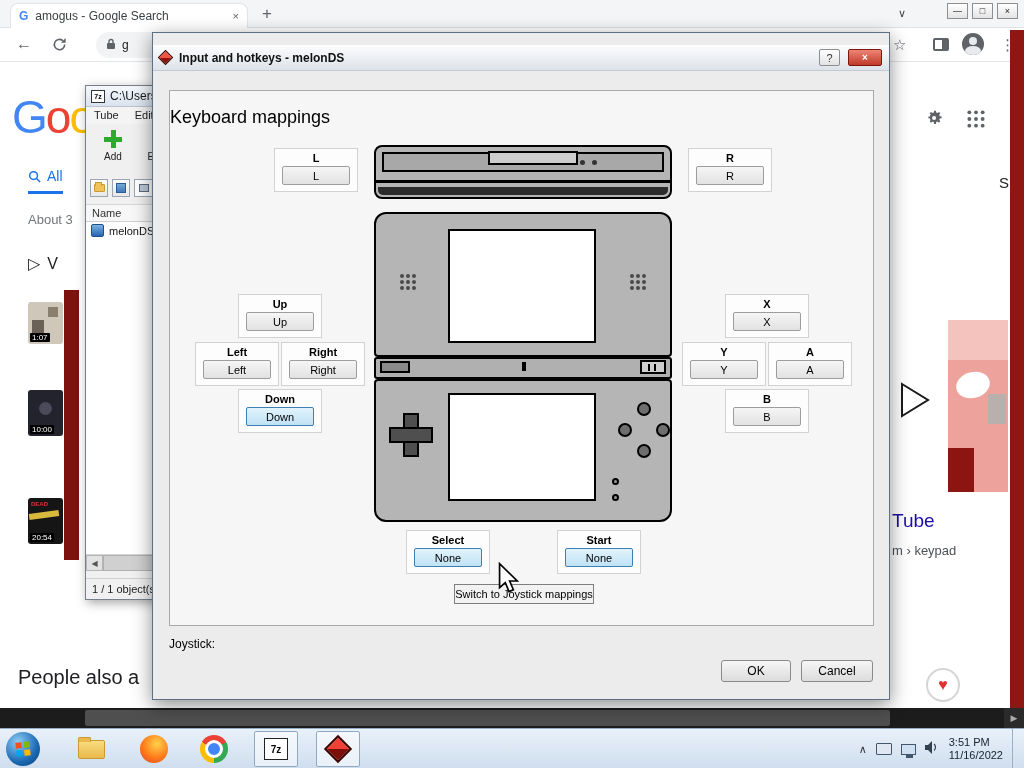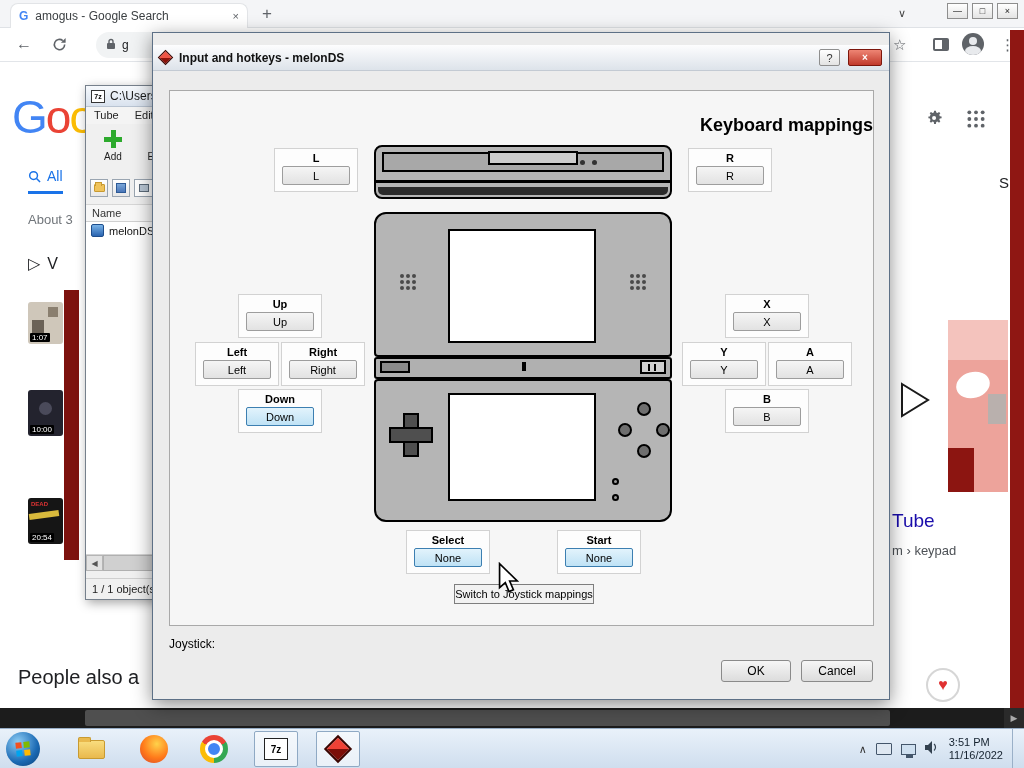--- a/index.html
+++ b/index.html
@@ -102,21 +102,21 @@
   .dhelp{width:21px;height:17px;border:1px solid #8e8e8e;border-radius:2px;background:linear-gradient(#fff,#e3e3e3);
          font-size:11px;color:#333;display:flex;align-items:center;justify-content:center;}
   .dclose{width:34px;height:17px;border:1px solid #7c160c;border-radius:2px;
           background:linear-gradient(#ee8574,#c0392b);color:#fff;font-size:10px;font-weight:bold;
           display:flex;align-items:center;justify-content:center;}
   .dtabs{left:16px;top:33px;height:25px;display:flex;align-items:flex-end;z-index:3;}
   .dtab{font-size:12px;color:#222;padding:3px 10px 4px;background:linear-gradient(#f1f1f1,#d8d8d8);
         border:1px solid #999;border-bottom:none;margin-right:-1px;}
   .dtab.active{background:#f6f6f6;padding:5px 10px 6px;position:relative;z-index:4;}
   .pane{left:16px;top:57px;width:705px;height:536px;background:#f6f6f6;border:1px solid #a9a9a9;z-index:2;}
-  .heading{left:0;top:16px;width:100%;text-align:right;font-size:18px;font-weight:700;color:#000;margin-top:8px;}
+  .heading{left:0;top:16px;width:100%;text-align:left;font-size:18px;font-weight:400;color:#000;}
 
   
   .map{position:absolute;width:84px;height:44px;background:#fdfdfd;border:1px solid #d2d2d2;text-align:center;}
   .map-lbl{font-size:11px;font-weight:bold;color:#000;margin-top:3px;}
   .map-btn{margin-top:2px;width:68px;height:19px;font-size:11px;color:#000;font-family:"Liberation Sans",sans-serif;
            background:linear-gradient(#f5f5f5,#e2e2e2);border:1px solid #9d9d9d;border-radius:2px;}
   .map-btn.hl{background:linear-gradient(#e2f3fc,#bfe2f5);border-color:#3c7fb1;}
 
   
   .ds{background:#b5b5b5;border:2px solid #000;}

